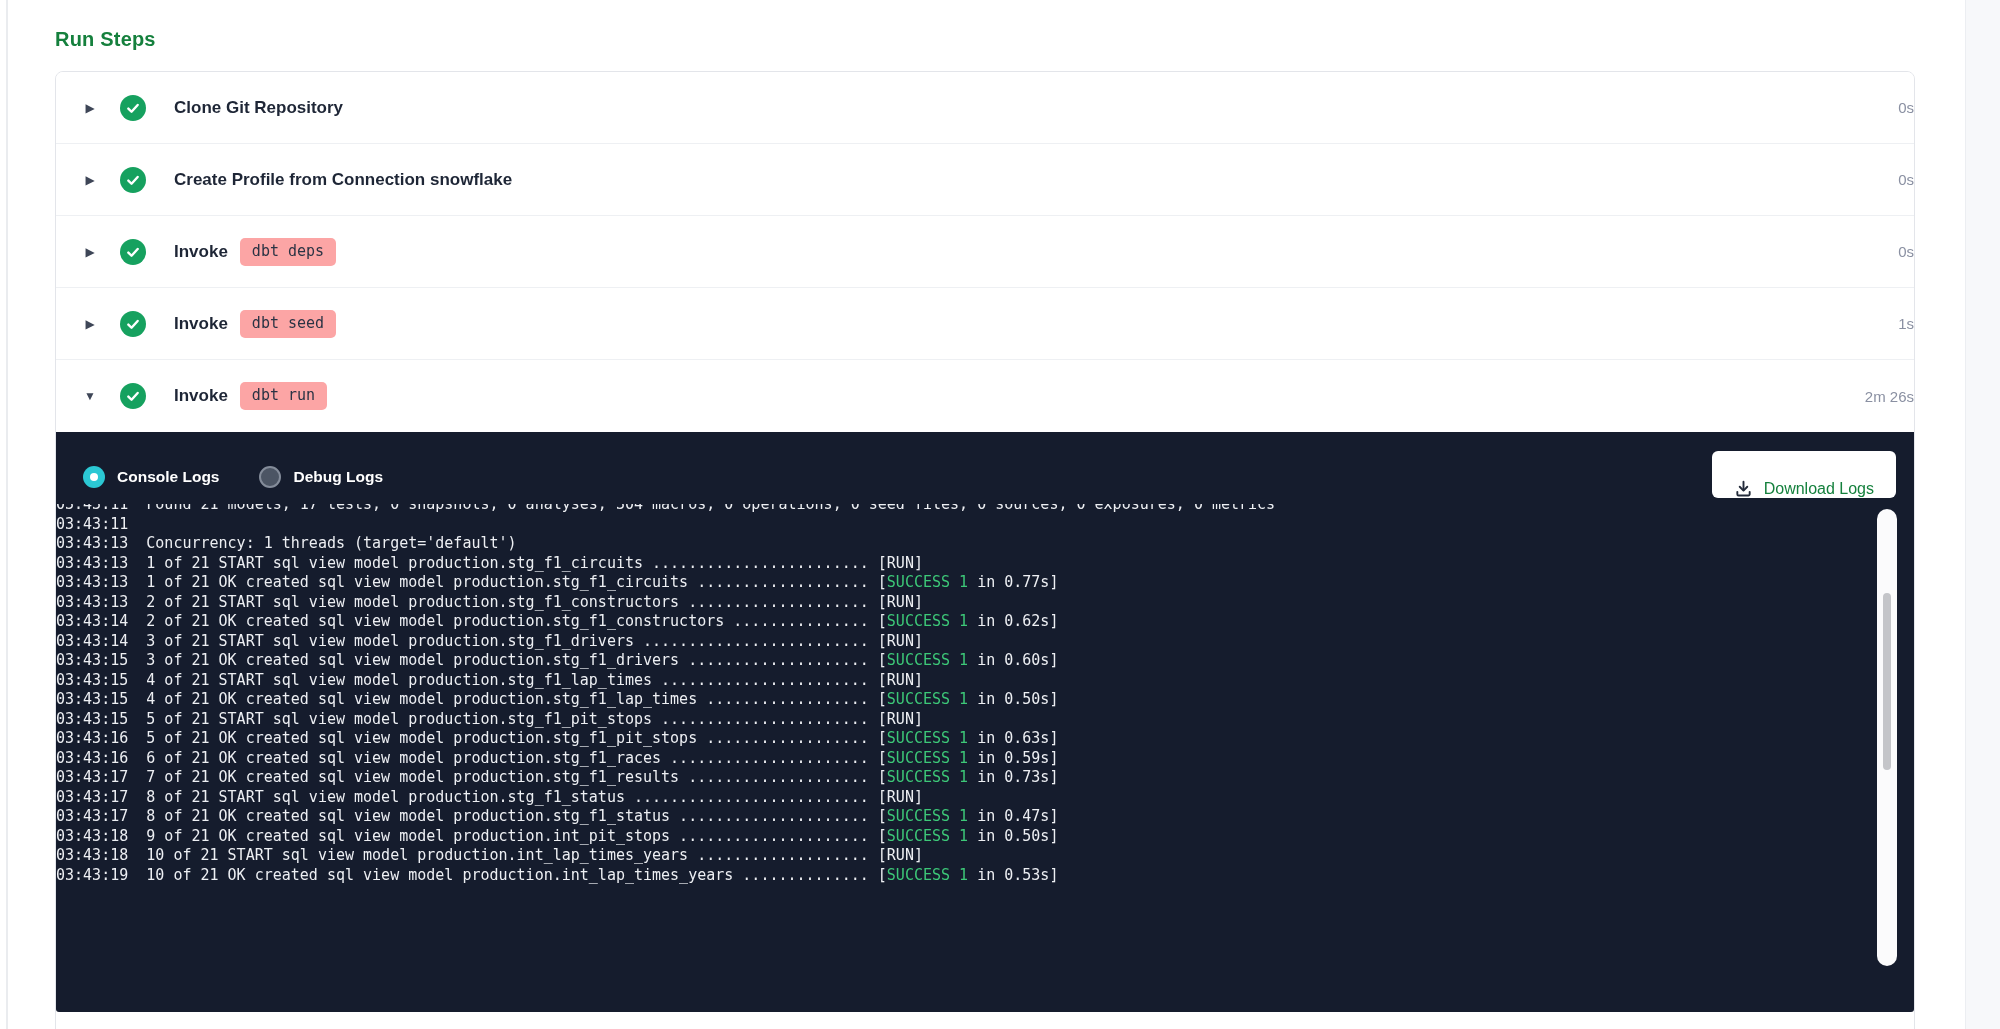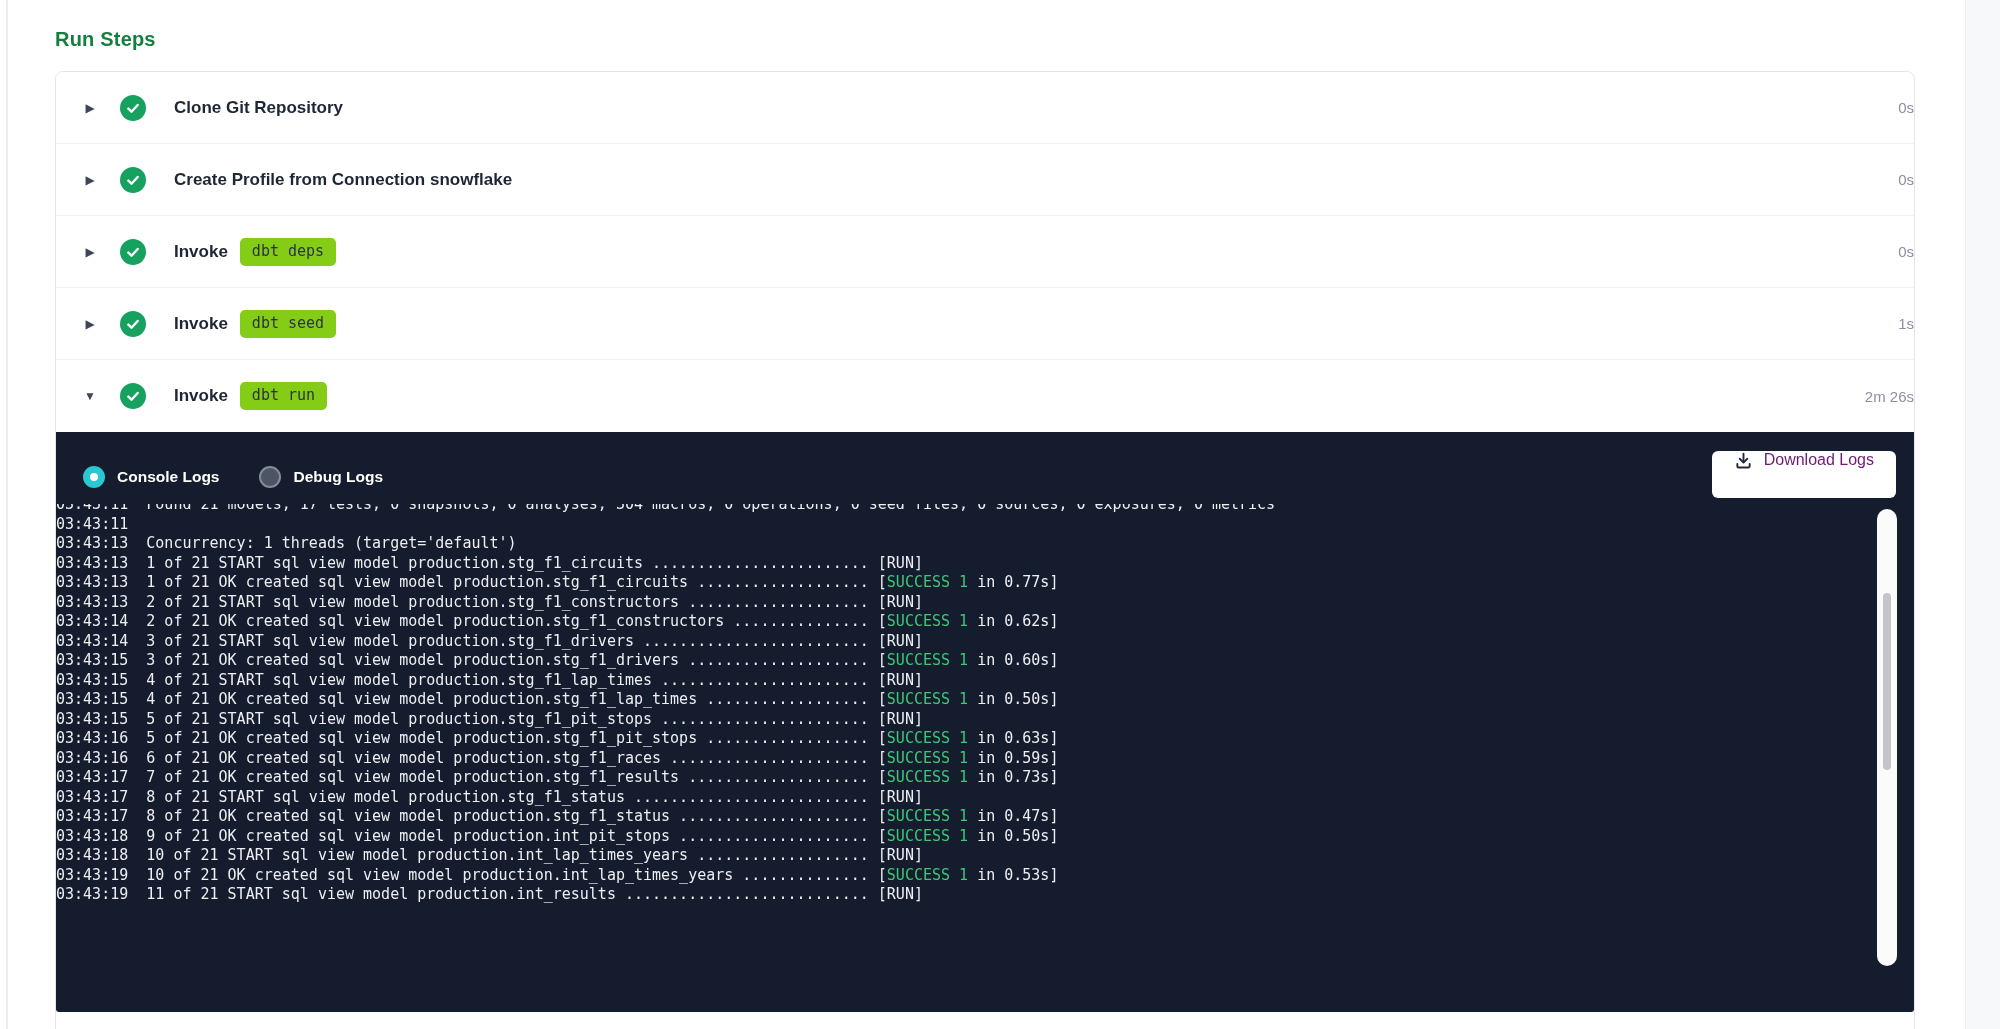--- a/index.html
+++ b/index.html
@@ -12,35 +12,35 @@
     color:#15803d;letter-spacing:.2px}
   .card{position:absolute;left:55px;top:71px;width:1860px;height:1000px;background:#fff;
     border:1px solid #e3e5ea;border-radius:8px;overflow:hidden}
   .row{display:flex;align-items:center;height:72px;border-bottom:1px solid #eef0f3;cursor:pointer;background:#fff}
   .rows .row:last-child{border-bottom:none}
   .chev{width:16px;margin-left:26px;font-size:12px;color:#3e4657;flex:none;text-align:center;line-height:1}
   .check{width:26px;height:26px;border-radius:50%;background:#16a15f;margin-left:22px;flex:none;
     display:flex;align-items:center;justify-content:center}
   .step-label{margin-left:28px;font-size:17px;font-weight:700;color:#1e2636}
   .cmd-badge{margin-left:12px;font-family:"DejaVu Sans Mono",monospace;font-size:15px;color:#2b3344;
-    background:#84cc16;border-radius:5px;padding:4px 12px 5px;line-height:19px}
+    background:#fca5a5;border-radius:5px;padding:4px 12px 5px;line-height:19px}
   .cmd-badge:empty{display:none}
   .duration{margin-left:auto;font-size:15px;color:#8a90a2}
   .log-panel{position:relative;width:100%;height:580px;background:#151c2d;border-radius:0 0 3px 3px}
   .radio-group{position:absolute;left:27px;top:34px;display:flex;align-items:flex-start;gap:40px}
   .radio-item{display:flex;align-items:center;cursor:pointer}
   .radio-circle{width:22px;height:22px;border-radius:50%;position:relative;flex:none}
   .radio-item.selected .radio-circle{background:#2bc8d4}
   .radio-item.selected .radio-circle::after{content:"";position:absolute;left:7px;top:7px;width:8px;height:8px;
     border-radius:50%;background:#fff}
   .radio-item:not(.selected) .radio-circle{background:#4c5564;border:2px solid #848c9a}
   .radio-label{margin-left:12px;font-size:15.5px;font-weight:700;color:#ffffff}
   .download-btn{position:absolute;right:18px;top:19px;height:47px;padding:0 22px;background:#ffffff;border:none;
-    border-radius:6px;display:flex;align-items:flex-start;gap:11px;font-family:inherit;font-size:16px;
-    font-weight:500;color:#701a75;cursor:pointer}
+    border-radius:6px;display:flex;align-items:flex-end;gap:11px;font-family:inherit;font-size:16px;
+    font-weight:500;color:#15803d;cursor:pointer}
   .log-viewport{position:absolute;left:0;right:0;top:72px;bottom:0;overflow:hidden;}
   .log-content{margin-top:-9px}
   .log-line{font-family:"DejaVu Sans Mono",monospace;font-size:15px;line-height:19.5px;white-space:pre;
     color:#edeff3;min-height:19.5px}
   .log-line .grn{color:#3dc878}
   .scroll-track{position:absolute;right:17px;top:77px;width:20px;height:457px;background:#fbfbfc;border-radius:10px}
   .scroll-thumb{position:absolute;left:6px;top:84px;width:8px;height:177px;background:#c4c5c9;border-radius:4px}
 </style>
 </head>
 <body>
@@ -149,21 +149,20 @@
           <div class="log-line"><span>03:43:15  4 of 21 OK created sql view model production.stg_f1_lap_times .................. [</span><span class="grn">SUCCESS 1</span><span> in 0.50s]</span></div>
           <div class="log-line"><span>03:43:15  5 of 21 START sql view model production.stg_f1_pit_stops ....................... [RUN]</span></div>
           <div class="log-line"><span>03:43:16  5 of 21 OK created sql view model production.stg_f1_pit_stops .................. [</span><span class="grn">SUCCESS 1</span><span> in 0.63s]</span></div>
           <div class="log-line"><span>03:43:16  6 of 21 OK created sql view model production.stg_f1_races ...................... [</span><span class="grn">SUCCESS 1</span><span> in 0.59s]</span></div>
           <div class="log-line"><span>03:43:17  7 of 21 OK created sql view model production.stg_f1_results .................... [</span><span class="grn">SUCCESS 1</span><span> in 0.73s]</span></div>
           <div class="log-line"><span>03:43:17  8 of 21 START sql view model production.stg_f1_status .......................... [RUN]</span></div>
           <div class="log-line"><span>03:43:17  8 of 21 OK created sql view model production.stg_f1_status ..................... [</span><span class="grn">SUCCESS 1</span><span> in 0.47s]</span></div>
           <div class="log-line"><span>03:43:18  9 of 21 OK created sql view model production.int_pit_stops ..................... [</span><span class="grn">SUCCESS 1</span><span> in 0.50s]</span></div>
           <div class="log-line"><span>03:43:18  10 of 21 START sql view model production.int_lap_times_years ................... [RUN]</span></div>
           <div class="log-line"><span>03:43:19  10 of 21 OK created sql view model production.int_lap_times_years .............. [</span><span class="grn">SUCCESS 1</span><span> in 0.53s]</span></div>
-          <div class="log-line"><span>03:43:19  11 of 21 START sql view model production.int_results ........................... [RUN]</span></div>
         </div>
     </div>
 
     <div class="scroll-track">
       <div class="scroll-thumb"></div>
     </div>
   </div>
 </section>
 
 </body></html>

